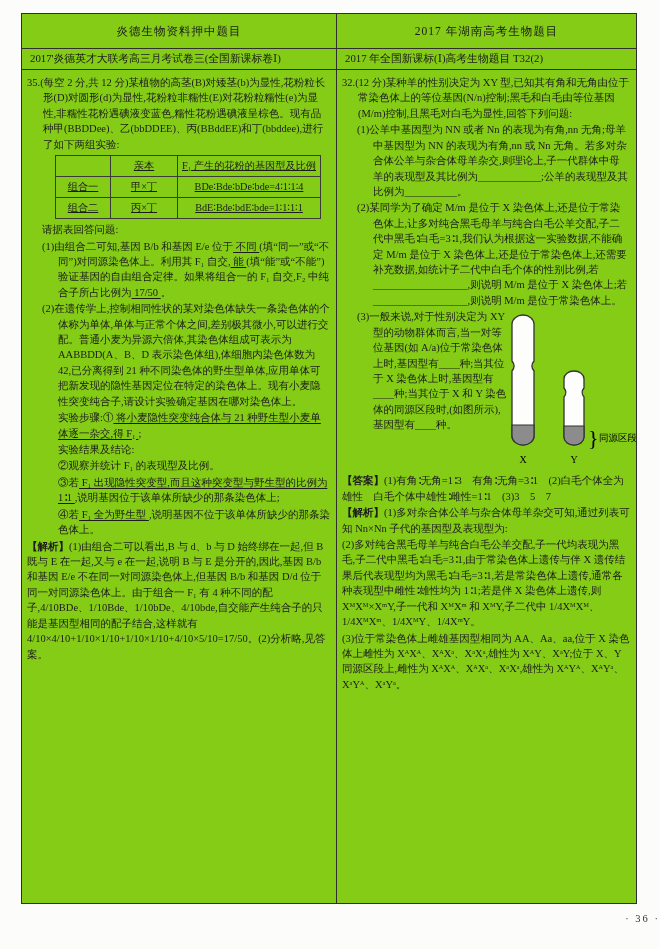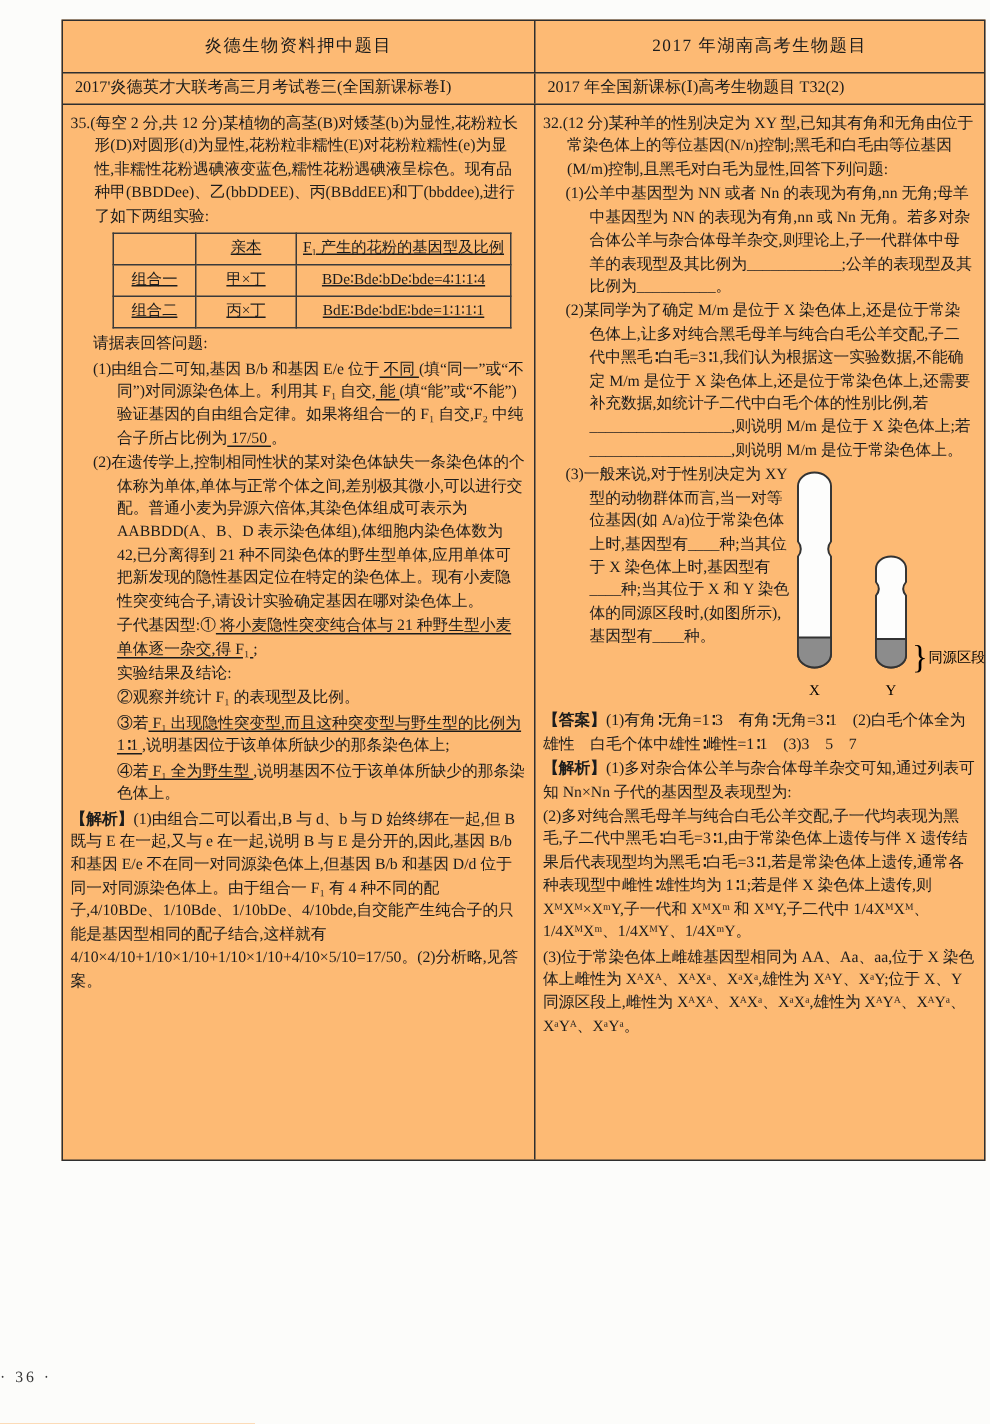--- a/index.html
+++ b/index.html
@@ -4,23 +4,23 @@
 <style>
   html,body{margin:0;padding:0;}
   body{
     width:660px;height:949px;position:relative;
     background:#fcfcfa;color:#1c1c1c;
     font-family:"Liberation Serif","DejaVu Serif",serif;
     font-size:10.5px;line-height:1.47;
     -webkit-font-smoothing:antialiased;
   }
   .frame{
-    position:absolute;left:21px;top:13px;width:616px;height:761px;
-    border:1.5px solid #2f2f2f;background:#fdba74;
-    display:flex;flex-direction:column;box-sizing:border-box;margin-left:20px;
+    position:absolute;left:21px;top:13px;width:616px;height:891px;
+    border:1.5px solid #2f2f2f;background:#84cc16;
+    display:flex;flex-direction:column;box-sizing:border-box;
   }
   .row{display:flex;flex:0 0 auto;}
   .lcell{width:315px;flex:0 0 315px;border-right:1px solid #2f2f2f;box-sizing:border-box;}
   .rcell{flex:1 1 auto;box-sizing:border-box;min-width:0;}
   .hdr{height:34px;border-bottom:1px solid #2f2f2f;}
   .hdr>div{display:flex;align-items:center;justify-content:center;font-size:11.5px;letter-spacing:1px;}
   .sub{height:20px;border-bottom:1px solid #2f2f2f;}
   .sub>div{display:flex;align-items:center;font-weight:normal;font-size:10.8px;padding:0 4px 0 8px;white-space:nowrap;overflow:hidden;}
   .bodyrow{flex:1 1 auto;min-height:0;}
   .col{padding:4px 6px 4px 5px;overflow:hidden;}
@@ -34,21 +34,21 @@
   table{border-collapse:collapse;font-size:10.2px;}
   td,th{border:1px solid #3a3a3a;padding:1px 4px;text-align:center;font-weight:normal;height:18px;}
   .t1{margin:3px 0 3px 28px;text-decoration:underline;}
   .t1 td:first-child{width:46px;}
   .t1 td:nth-child(2){width:58px;}
   .t2{margin:2px 0 2px 10px;}
   .t2 td:first-child{width:92px;}
   .t2 td{width:58px;}
   .fig{float:right;width:116px;height:160px;margin:2px 0 2px 3px;position:relative;}
   .fig svg{overflow:visible;}
-  .pageno{position:absolute;left:0;right:0;top:911px;text-align:left;font-size:10.5px;letter-spacing:2px;color:#333;}
+  .pageno{position:absolute;left:0;right:0;top:911px;text-align:right;font-size:10.5px;letter-spacing:2px;color:#333;}
 </style>
 </head>
 <body>
 
 <div class="frame">
 
   <div class="row hdr">
     <div class="lcell">炎德生物资料押中题目</div>
     <div class="rcell">2017 年湖南高考生物题目</div>
   </div>
@@ -79,21 +79,21 @@
             <td>组合二</td>
             <td>丙×丁</td>
             <td>BdE∶Bde∶bdE∶bde=1∶1∶1∶1</td>
           </tr>
         </tbody>
       </table>
 
       <p style="margin-left:15px;">请据表回答问题:</p>
       <p class="item"><span>(1)由组合二可知,基因 B/b 和基因 E/e 位于</span><span class="u">&nbsp;不同&nbsp;</span><span>(填“同一”或“不同”)对同源染色体上。利用其 F₁ 自交,</span><span class="u">&nbsp;能&nbsp;</span><span>(填“能”或“不能”)验证基因的自由组合定律。如果将组合一的 F₁ 自交,F₂ 中纯合子所占比例为</span><span class="u">&nbsp;17/50&nbsp;</span><span>。</span></p>
       <p class="item">(2)在遗传学上,控制相同性状的某对染色体缺失一条染色体的个体称为单体,单体与正常个体之间,差别极其微小,可以进行交配。普通小麦为异源六倍体,其染色体组成可表示为 AABBDD(A、B、D 表示染色体组),体细胞内染色体数为 42,已分离得到 21 种不同染色体的野生型单体,应用单体可把新发现的隐性基因定位在特定的染色体上。现有小麦隐性突变纯合子,请设计实验确定基因在哪对染色体上。</p>
-      <p class="step"><span>子代基因型:①</span><span class="u">&nbsp;将小麦隐性突变纯合体与 21 种野生型小麦单体逐一杂交,得 F₁&nbsp;</span><span>;</span></p>
+      <p class="step"><span>实验步骤:①</span><span class="u">&nbsp;将小麦隐性突变纯合体与 21 种野生型小麦单体逐一杂交,得 F₁&nbsp;</span><span>;</span></p>
       <p class="step">实验结果及结论:</p>
       <p class="step">②观察并统计 F₁ 的表现型及比例。</p>
       <p class="step"><span>③若</span><span class="u">&nbsp;F₁ 出现隐性突变型,而且这种突变型与野生型的比例为 1∶1&nbsp;</span><span>,说明基因位于该单体所缺少的那条染色体上;</span></p>
       <p class="step"><span>④若</span><span class="u">&nbsp;F₁ 全为野生型&nbsp;</span><span>,说明基因不位于该单体所缺少的那条染色体上。</span></p>
       <p><span class="lbl">【解析】</span><span class="jx">(1)由组合二可以看出,B 与 d、b 与 D 始终绑在一起,但 B 既与 E 在一起,又与 e 在一起,说明 B 与 E 是分开的,因此,基因 B/b 和基因 E/e 不在同一对同源染色体上,但基因 B/b 和基因 D/d 位于同一对同源染色体上。由于组合一 F₁ 有 4 种不同的配子,4/10BDe、1/10Bde、1/10bDe、4/10bde,自交能产生纯合子的只能是基因型相同的配子结合,这样就有 4/10×4/10+1/10×1/10+1/10×1/10+4/10×5/10=17/50。(2)分析略,见答案。</span></p>
     </div>
 
     <div class="rcell col">
       <p class="hang">32.(12 分)某种羊的性别决定为 XY 型,已知其有角和无角由位于常染色体上的等位基因(N/n)控制;黑毛和白毛由等位基因(M/m)控制,且黑毛对白毛为显性,回答下列问题:</p>
       <p class="item">(1)公羊中基因型为 NN 或者 Nn 的表现为有角,nn 无角;母羊中基因型为 NN 的表现为有角,nn 或 Nn 无角。若多对杂合体公羊与杂合体母羊杂交,则理论上,子一代群体中母羊的表现型及其比例为____________;公羊的表现型及其比例为__________。</p>

